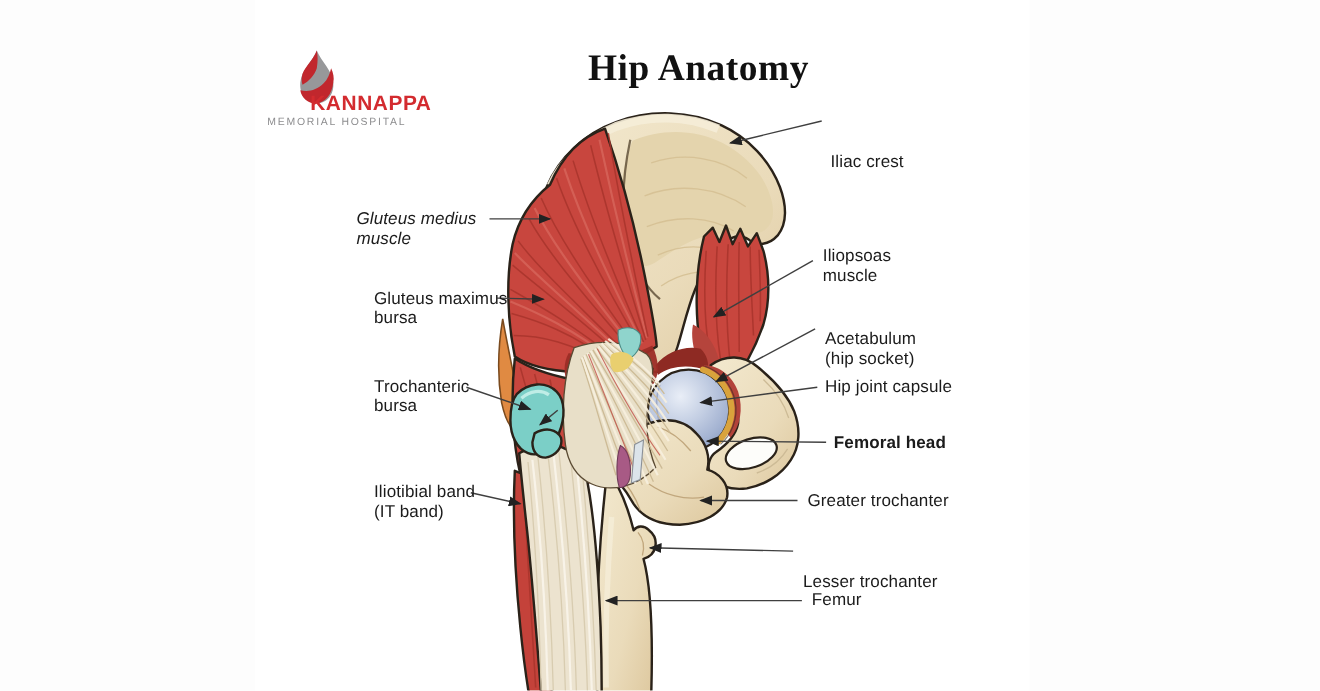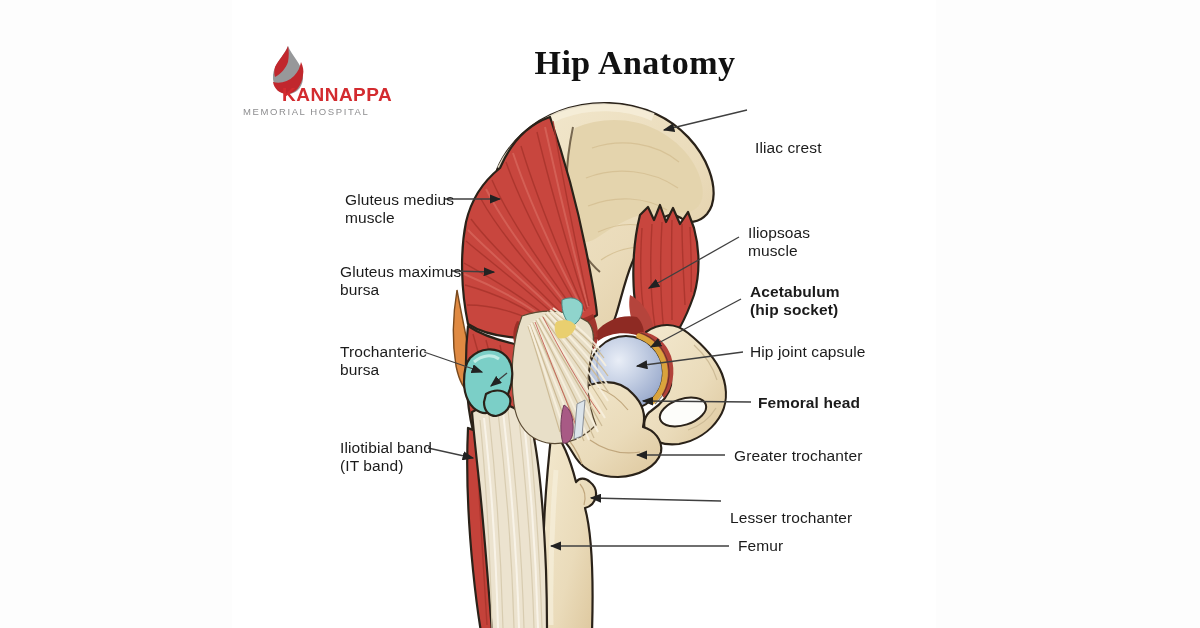--- a/index.html
+++ b/index.html
@@ -11,31 +11,31 @@
          font-family:"Liberation Serif",serif;font-weight:bold;font-size:34px;
          color:#111;letter-spacing:.5px;white-space:nowrap;margin-left:48px;}
   .lbl{position:absolute;font-size:15.5px;line-height:17.5px;color:#1b1b1b;
        white-space:pre-line;letter-spacing:.1px;}
   .brand-name{position:absolute;left:242px;top:84px;font-size:19px;font-weight:bold;
        color:#d32b2f;letter-spacing:.5px;margin-left:40px;}
   .brand-sub{position:absolute;left:243px;top:106px;font-size:9.5px;color:#8d8d8f;
        letter-spacing:1.6px;}
   .logo{position:absolute;left:268px;top:44px;width:40px;height:52px;}
   
-  .lbl-gm {left:345px;top:191px;}
+  .lbl-gm {left:324px;top:191px;font-style:italic;}
   .lbl-gx {left:340px;top:263px;}
   .lbl-tb {left:340px;top:343px;}
   .lbl-it {left:340px;top:439px;}
   .lbl-ic {left:755px;top:102px;margin-top:37px;}
   .lbl-ip {left:748px;top:224px;}
-  .lbl-ac {left:750px;top:283px;font-weight:bold;}
+  .lbl-ac {left:750px;top:300px;}
   .lbl-hc {left:750px;top:343px;}
   .lbl-fh {left:758px;top:394px;font-weight:bold;}
   .lbl-gt {left:734px;top:447px;}
-  .lbl-lt {left:730px;top:509px;}
+  .lbl-lt {left:730px;top:521px;}
   .lbl-fm {left:738px;top:537px;}
   
   .oln{stroke:#2a2219;stroke-width:2.2;stroke-linejoin:round;}
   .fiber-r{fill:none;stroke:#a8342b;stroke-width:1.4;opacity:.85;}
   .fiber-rl{fill:none;stroke:#e0786c;stroke-width:2;opacity:.5;}
   .fiber-b{fill:none;stroke:#d5c094;stroke-width:1.2;opacity:.9;}
   .fiber-it{fill:none;stroke:#d8ccb0;stroke-width:1.2;}
   .fiber-itl{fill:none;stroke:#faf6ec;stroke-width:2;opacity:.85;}
   .fiber-c{fill:none;stroke:#cdbb96;stroke-width:1.2;}
   .fiber-cw{fill:none;stroke:#f7f0de;stroke-width:2;opacity:.9;}

